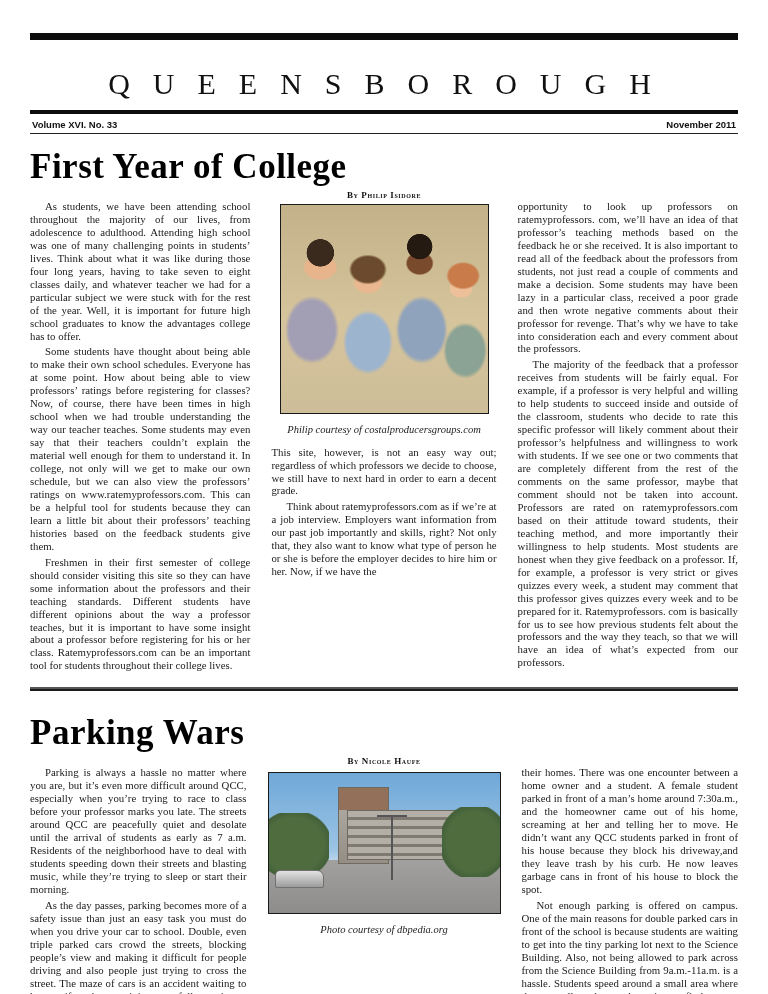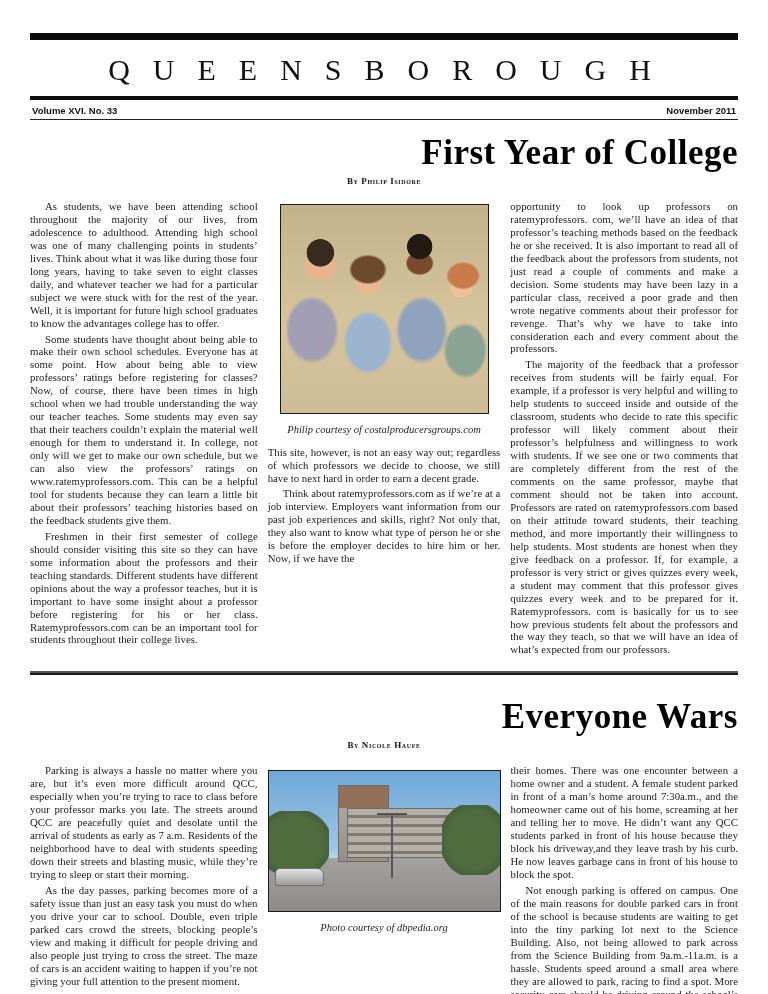--- a/index.html
+++ b/index.html
@@ -7,21 +7,21 @@
   body {
     width:768px; height:994px; overflow:hidden;
     font-family:"Liberation Serif", serif;
     color:#1a1a1a;
   }
   .page { padding:0 30px; }
 
   
   .top-bar { margin-top:33px; height:7px; background:#0d0d0d; }
   .q-title {
-    margin-top:13px; text-align:center;
+    margin-top:27px; text-align:center;
     font-size:30px; letter-spacing:23px; padding-left:14px;
     color:#111; font-family:"Liberation Serif", serif;
   }
   .communique {
     margin-top:0px; text-align:center;
     font-size:77px; font-weight:bold; line-height:0.95;
     letter-spacing:2px; color:#000;
     text-shadow:4px 4px 0 #c4c4c4;
     font-family:"Liberation Serif", serif;
   }
@@ -29,35 +29,35 @@
   .vol-row {
     display:flex; justify-content:space-between; align-items:center;
     padding:5px 2px 3px 2px;
     font-family:"Liberation Sans", sans-serif; font-weight:bold; font-size:9.5px;
     color:#111;
   }
   .rule-thin { height:1px; background:#222; }
 
   
   .headline {
-    text-align:right; font-weight:bold; color:#000;
+    text-align:left; font-weight:bold; color:#000;
     font-size:35px; letter-spacing:0.5px;
     font-family:"Liberation Serif", serif;
   }
   .headline-1 { margin-top:13px; }
   .headline-2 { margin-top:22px; }
   .byline {
     text-align:center; margin-top:3px;
     font-family:Liberation Serif, serif; font-weight:bold;
     font-size:9px; font-variant:small-caps; letter-spacing:0.6px; color:#111;
   }
 
   
   .columns {
-    display:flex; gap:10px; margin-top:14px; align-items:flex-start;
+    display:flex; gap:21px; align-items:flex-start;
   }
   .col { font-size:10.8px; line-height:1.2; text-align:justify; }
   .col-side { width:228px; }
   .col-mid  { width:233px; }
   .col p { margin:0 0 3px 0; }
   .col p.indent { text-indent:15px; }
   .col p.no-indent { text-indent:0;font-family:Liberation Serif, serif; }
 
   
   .photo-frame { border:1px solid #1a1a1a; overflow:hidden; position:relative; }
@@ -146,31 +146,31 @@
       <p class="indent">Some students have thought about being able to make their own school schedules. Everyone has at some point. How about being able to view professors’ ratings before registering for classes? Now, of course, there have been times in high school when we had trouble understanding the way our teacher teaches. Some students may even say that their teachers couldn’t explain the material well enough for them to understand it. In college, not only will we get to make our own schedule, but we can also view the professors’ ratings on www.ratemyprofessors.com. This can be a helpful tool for students because they can learn a little bit about their professors’ teaching histories based on the feedback students give them.</p>
       <p class="indent">Freshmen in their first semester of college should consider visiting this site so they can have some information about the professors and their teaching standards. Different students have different opinions about the way a professor teaches, but it is important to have some insight about a professor before registering for his or her class. Ratemyprofessors.com can be an important tool for students throughout their college lives.</p>
     </div>
     <div class="col col-mid">
       <div class="photo-frame photo1">
         <div class="photo1-art"></div>
       </div>
       <div class="caption">Philip courtesy of costalproducersgroups.com</div>
       <div class="photo-gap"></div>
       <p class="no-indent">This site, however, is not an easy way out; regardless of which professors we decide to choose, we still have to next hard in order to earn a decent grade.</p>
-      <p class="indent">Think about ratemyprofessors.com as if we’re at a job interview. Employers want information from our past job experiences and skills, right? Not only that, they also want to know what type of person he or she is before the employer decides to hire him or her. Now, if we have the</p>
+      <p class="indent">Think about ratemyprofessors.com as if we’re at a job interview. Employers want information from our past job importantly and skills, right? Not only that, they also want to know what type of person he or she is before the employer decides to hire him or her. Now, if we have the</p>
     </div>
     <div class="col col-side">
       <p class="no-indent">opportunity to look up professors on ratemyprofessors. com, we’ll have an idea of that professor’s teaching methods based on the feedback he or she received. It is also important to read all of the feedback about the professors from students, not just read a couple of comments and make a decision. Some students may have been lazy in a particular class, received a poor grade and then wrote negative comments about their professor for revenge. That’s why we have to take into consideration each and every comment about the professors.</p>
       <p class="indent">The majority of the feedback that a professor receives from students will be fairly equal. For example, if a professor is very helpful and willing to help students to succeed inside and outside of the classroom, students who decide to rate this specific professor will likely comment about their professor’s helpfulness and willingness to work with students. If we see one or two comments that are completely different from the rest of the comments on the same professor, maybe that comment should not be taken into account. Professors are rated on ratemyprofessors.com based on their attitude toward students, their teaching method, and more importantly their willingness to help students. Most students are honest when they give feedback on a professor. If, for example, a professor is very strict or gives quizzes every week, a student may comment that this professor gives quizzes every week and to be prepared for it. Ratemyprofessors. com is basically for us to see how previous students felt about the professors and the way they teach, so that we will have an idea of what’s expected from our professors.</p>
     </div>
   </div>
 
   <div class="divider"></div>
 
-  <div class="headline headline-2">Everyone Wars</div>
+  <div class="headline headline-2">Parking Wars</div>
   <div class="byline">By Nicole Haufe</div>
 
   <div class="columns">
     <div class="col col-side">
       <p class="indent">Parking is always a hassle no matter where you are, but it’s even more difficult around QCC, especially when you’re trying to race to class before your professor marks you late.  The streets around QCC are peacefully quiet and desolate until the arrival of students as early as 7 a.m. Residents of the neighborhood have to deal with students speeding down their streets and blasting music, while they’re trying to sleep or start their morning.</p>
       <p class="indent">As the day passes, parking becomes more of a safety issue than just an easy task you must do when you drive your car to school. Double, even triple parked cars crowd the streets, blocking people’s view and making it difficult for people driving and also people just trying to cross the street. The maze of cars is an accident waiting to happen if you’re not giving your full attention to the present moment.</p>
 
     </div>
     <div class="col col-mid">
       <div class="photo-frame photo2">

